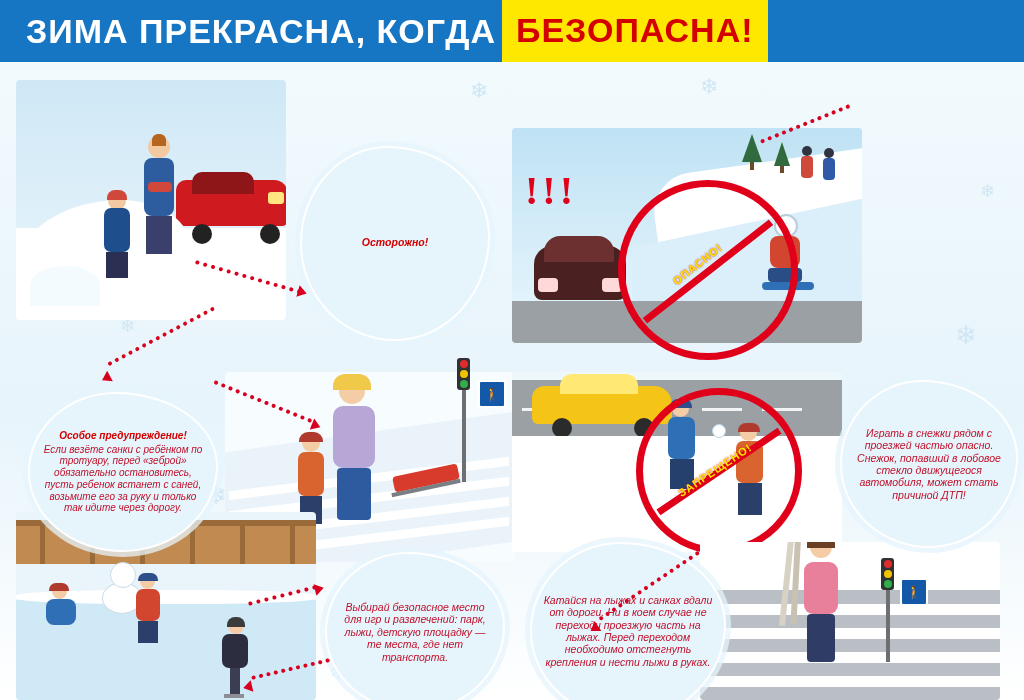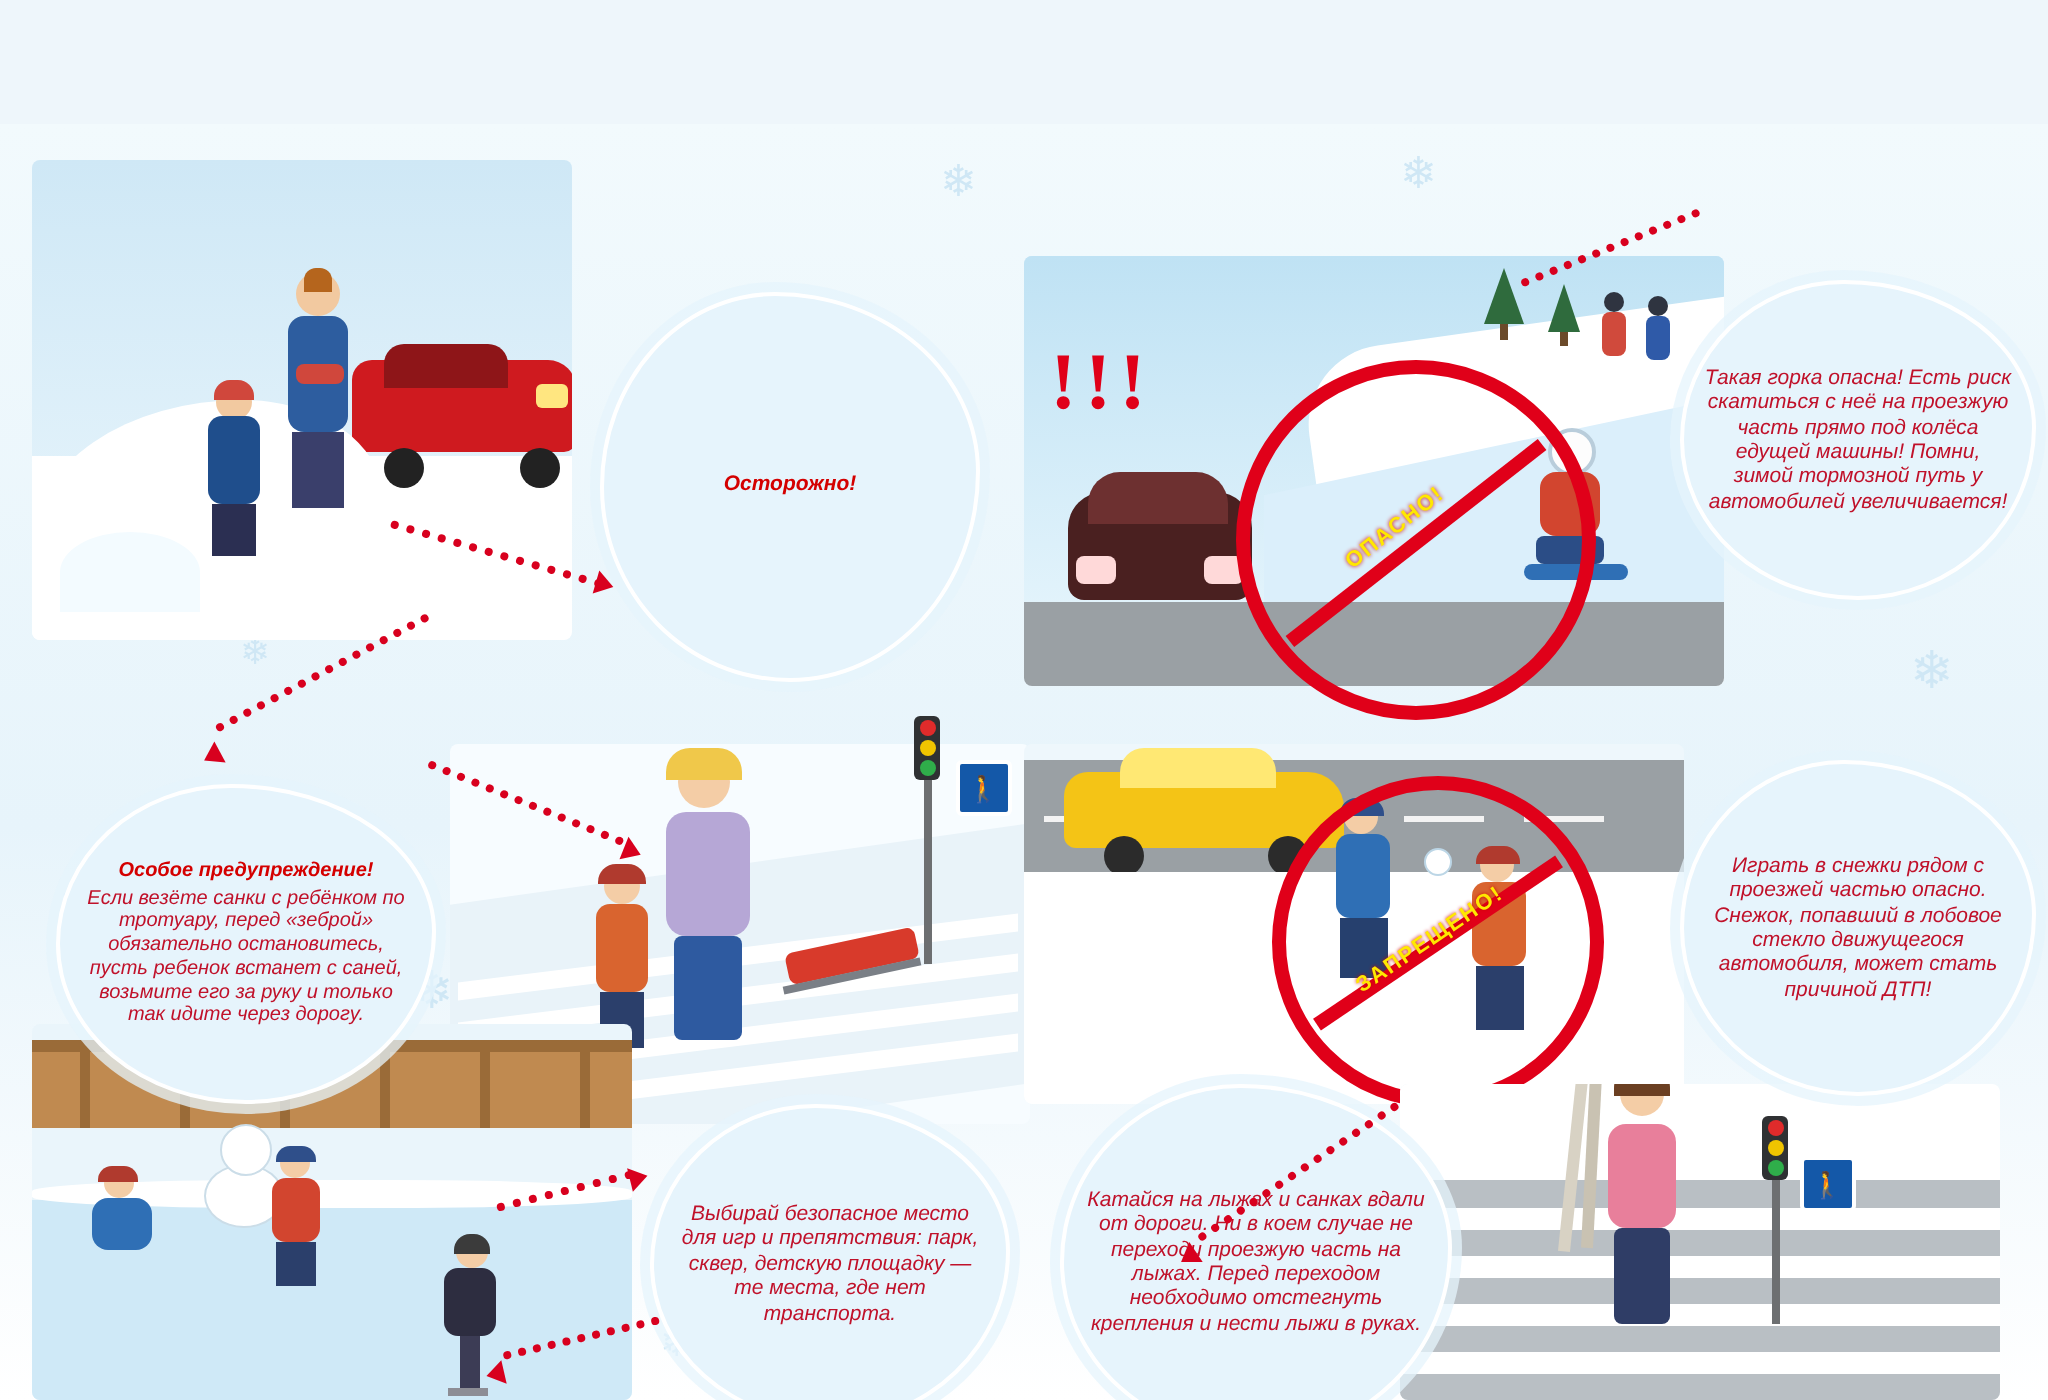--- a/index.html
+++ b/index.html
@@ -174,20 +174,24 @@
   .tree { position:absolute; }
   .fence { position:absolute; background:#b07a45; }
   .snowman { position:absolute; }
   .snowman .b { position:absolute; background:#fff; border:1px solid #cbdde8; border-radius:50%; }
 </style>
 </head>
 <body>
 
 <div class="poster">
 
+  <div class="header">
+    <div class="header-left">ЗИМА ПРЕКРАСНА, КОГДА</div>
+    <div class="header-right">БЕЗОПАСНА!</div>
+  </div>
 
   <div class="body-area">
 
     <div class="snow" style="left:40px;top:22px;font-size:26px;">❄</div>
     <div class="snow" style="left:46px;top:110px;font-size:20px;">❄</div>
     <div class="snow" style="left:30px;top:200px;font-size:24px;">❄</div>
     <div class="snow" style="left:120px;top:255px;font-size:18px;">❄</div>
     <div class="snow" style="left:205px;top:420px;font-size:26px;">❄</div>
     <div class="snow" style="left:470px;top:18px;font-size:22px;">❄</div>
     <div class="snow" style="left:560px;top:200px;font-size:28px;">❄</div>
@@ -416,41 +420,38 @@
       <span style="background:#2fae4a;"></span>
     </div>
     <div class="signblue" style="left:900px;top:516px;">🚶</div>
 
     <div class="bubble red" style="left:300px;top:84px;width:190px;height:195px;font-size:10.5px;">
       <span class="txt">
         <span class="ttl">Осторожно!</span>
       </span>
     </div>
 
-    <div class="bubble red" style="left:840px;top:78px;width:178px;height:160px;font-size:10.5px;">
-      <span class="txt">Такая горка опасна! Есть риск скатиться с неё на проезжую часть прямо под колёса едущей машины! Помни, зимой тормозной путь у автомобилей увеличивается!</span>
-    </div>
 
     <div class="bubble red" style="left:840px;top:318px;width:178px;height:168px;font-size:10.5px;">
       <span class="txt">Играть в снежки рядом с проезжей частью опасно. Снежок, попавший в лобовое стекло движущегося автомобиля, может стать причиной ДТП!</span>
     </div>
 
     <div class="bubble red" style="left:28px;top:330px;width:190px;height:160px;font-size:10px;">
       <span class="txt">
         <span class="ttl">Особое предупреждение!</span>
         <span>Если везёте санки с ребёнком по тротуару, перед «зеброй» обязательно остановитесь, пусть ребенок встанет с саней, возьмите его за руку и только так идите через дорогу.</span>
       </span>
     </div>
 
     <div class="bubble red" style="left:530px;top:480px;width:196px;height:178px;font-size:10.5px;">
       <span class="txt">Катайся на лыжах и санках вдали от дороги. Ни в коем случае не переходи проезжую часть на лыжах. Перед переходом необходимо отстегнуть крепления и нести лыжи в руках.</span>
     </div>
 
     <div class="bubble red" style="left:325px;top:490px;width:180px;height:160px;font-size:10.5px;">
-      <span class="txt">Выбирай безопасное место для игр и препятствия: парк, сквер, детскую площадку — те места, где нет транспорта.</span>
+      <span class="txt">Выбирай безопасное место для игр и развлечений: парк, лыжи, детскую площадку — те места, где нет транспорта.</span>
     </div>
 
     <div class="dots" style="left:196px;top:198px;width:110px;transform:rotate(16deg);"></div>
     <div class="arrowhead" style="left:298px;top:223px;transform:rotate(16deg);"></div>
 
     <div class="dots" style="left:215px;top:248px;width:120px;transform:rotate(152deg);"></div>
     <div class="arrowhead" style="left:110px;top:308px;transform:rotate(152deg);"></div>
 
     <div class="dots" style="left:215px;top:318px;width:105px;transform:rotate(22deg);"></div>
     <div class="arrowhead" style="left:312px;top:356px;transform:rotate(22deg);"></div>

